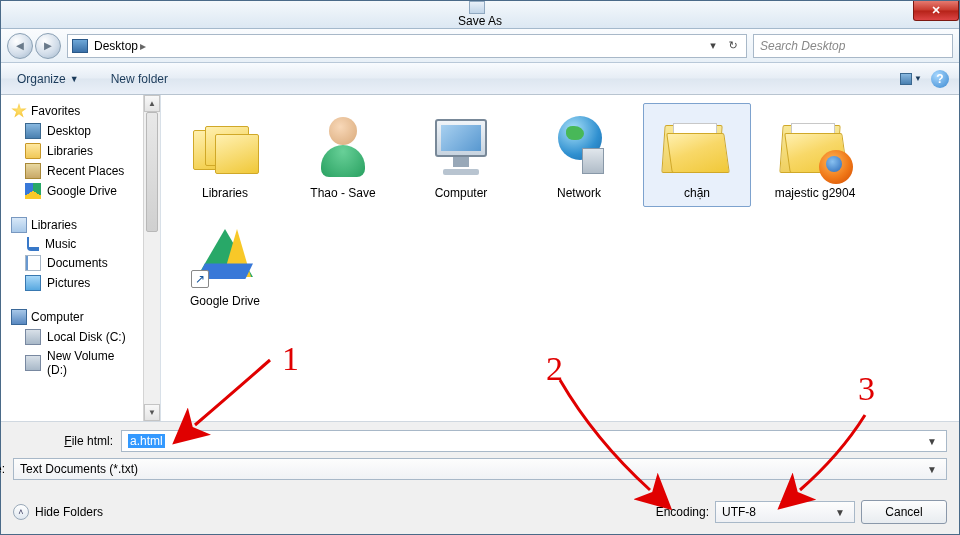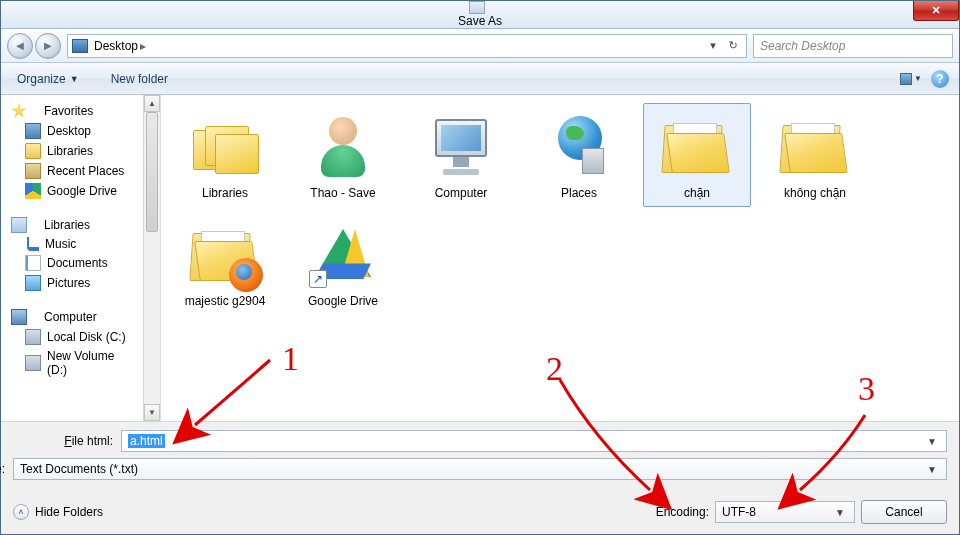--- a/index.html
+++ b/index.html
@@ -122,21 +122,21 @@
   border-right: 1px solid #d8e0e8;
   padding: 6px 0 6px 6px;
   overflow-y: auto;
   position: relative;
 }
 .side-scrollbar { position:absolute; right:0; top:0; width:17px; height:100%; background:#f0f0f0; border-left:1px solid #d4d4d4;}
 .side-scroll-up,.side-scroll-down{height:17px;background:linear-gradient(#f8f8f8,#e4e4e4);border:1px solid #c4c4c4;display:flex;align-items:center;justify-content:center;font-size:8px;color:#555;}
 .side-scroll-down{position:absolute;bottom:0;left:0;right:0;}
 .side-thumb{position:absolute;top:17px;left:2px;right:2px;height:120px;background:linear-gradient(#e8e8e8,#d0d0d0);border:1px solid #b8b8b8;border-radius:2px;}
 .side-group { margin-bottom: 14px; padding-right: 20px;}
-.side-header { display:flex;align-items:center;gap:17px;padding:2px 4px;font-weight:normal;}
+.side-header { display:flex;align-items:center;gap:4px;padding:2px 4px;font-weight:normal;}
 .side-item { display:flex;align-items:center;gap:6px;padding:2px 4px 2px 18px;cursor:default;}
 .ico { width:16px;height:16px;display:inline-block;flex-shrink:0;}
 .ico-star{background:radial-gradient(circle at 50% 40%,#ffe070,#f0b820);clip-path:polygon(50% 0,61% 35%,98% 35%,68% 57%,79% 91%,50% 70%,21% 91%,32% 57%,2% 35%,39% 35%);}
 .ico-desktop-sm{background:linear-gradient(#88b8e0,#4a80b0);border:1px solid #3a6890;}
 .ico-folder-sm{background:linear-gradient(#ffe8a0,#f0c858);border:1px solid #c89828;border-radius:1px;}
 .ico-recent{background:linear-gradient(#e8d8a0,#c8a868);border:1px solid #a88838;}
 .ico-gdrive-sm{background:conic-gradient(#28a868 0 120deg,#f8c828 120deg 240deg,#3878d8 240deg 360deg);}
 .ico-libs{background:linear-gradient(#d8e8f8,#a8c8e8);border:1px solid #7898c0;}
 .ico-doc{background:#fff;border:1px solid #a8b8c8;box-shadow:inset 2px 0 0 #6898d0;}
 .ico-music{width:12px;height:14px;border-left:2px solid #3878c8;border-bottom:4px solid #3878c8;border-radius:0 0 0 4px;margin-left:2px;}
@@ -385,41 +385,31 @@
             </div>
             <div class="item-label">Computer</div>
           </div>
           <div class="item">
             <div class="item-icon">
               <div class="network-big">
                 <div class="globe"></div>
                 <div class="box"></div>
               </div>
             </div>
-            <div class="item-label">Places</div>
+            <div class="item-label">Network</div>
           </div>
           <div class="item selected">
             <div class="item-icon">
               <div class="folder-open">
                 <div class="back"></div>
                 <div class="paper"></div>
                 <div class="front"></div>
               </div>
             </div>
             <div class="item-label">chặn</div>
-          </div>
-          <div class="item">
-            <div class="item-icon">
-              <div class="folder-open">
-                <div class="back"></div>
-                <div class="paper"></div>
-                <div class="front"></div>
-              </div>
-            </div>
-            <div class="item-label">không chặn</div>
           </div>
           <div class="item">
             <div class="item-icon">
               <div class="folder-open">
                 <div class="back"></div>
                 <div class="paper"></div>
                 <div class="front"></div>
               </div>
               <div class="firefox-badge"></div>
             </div>

